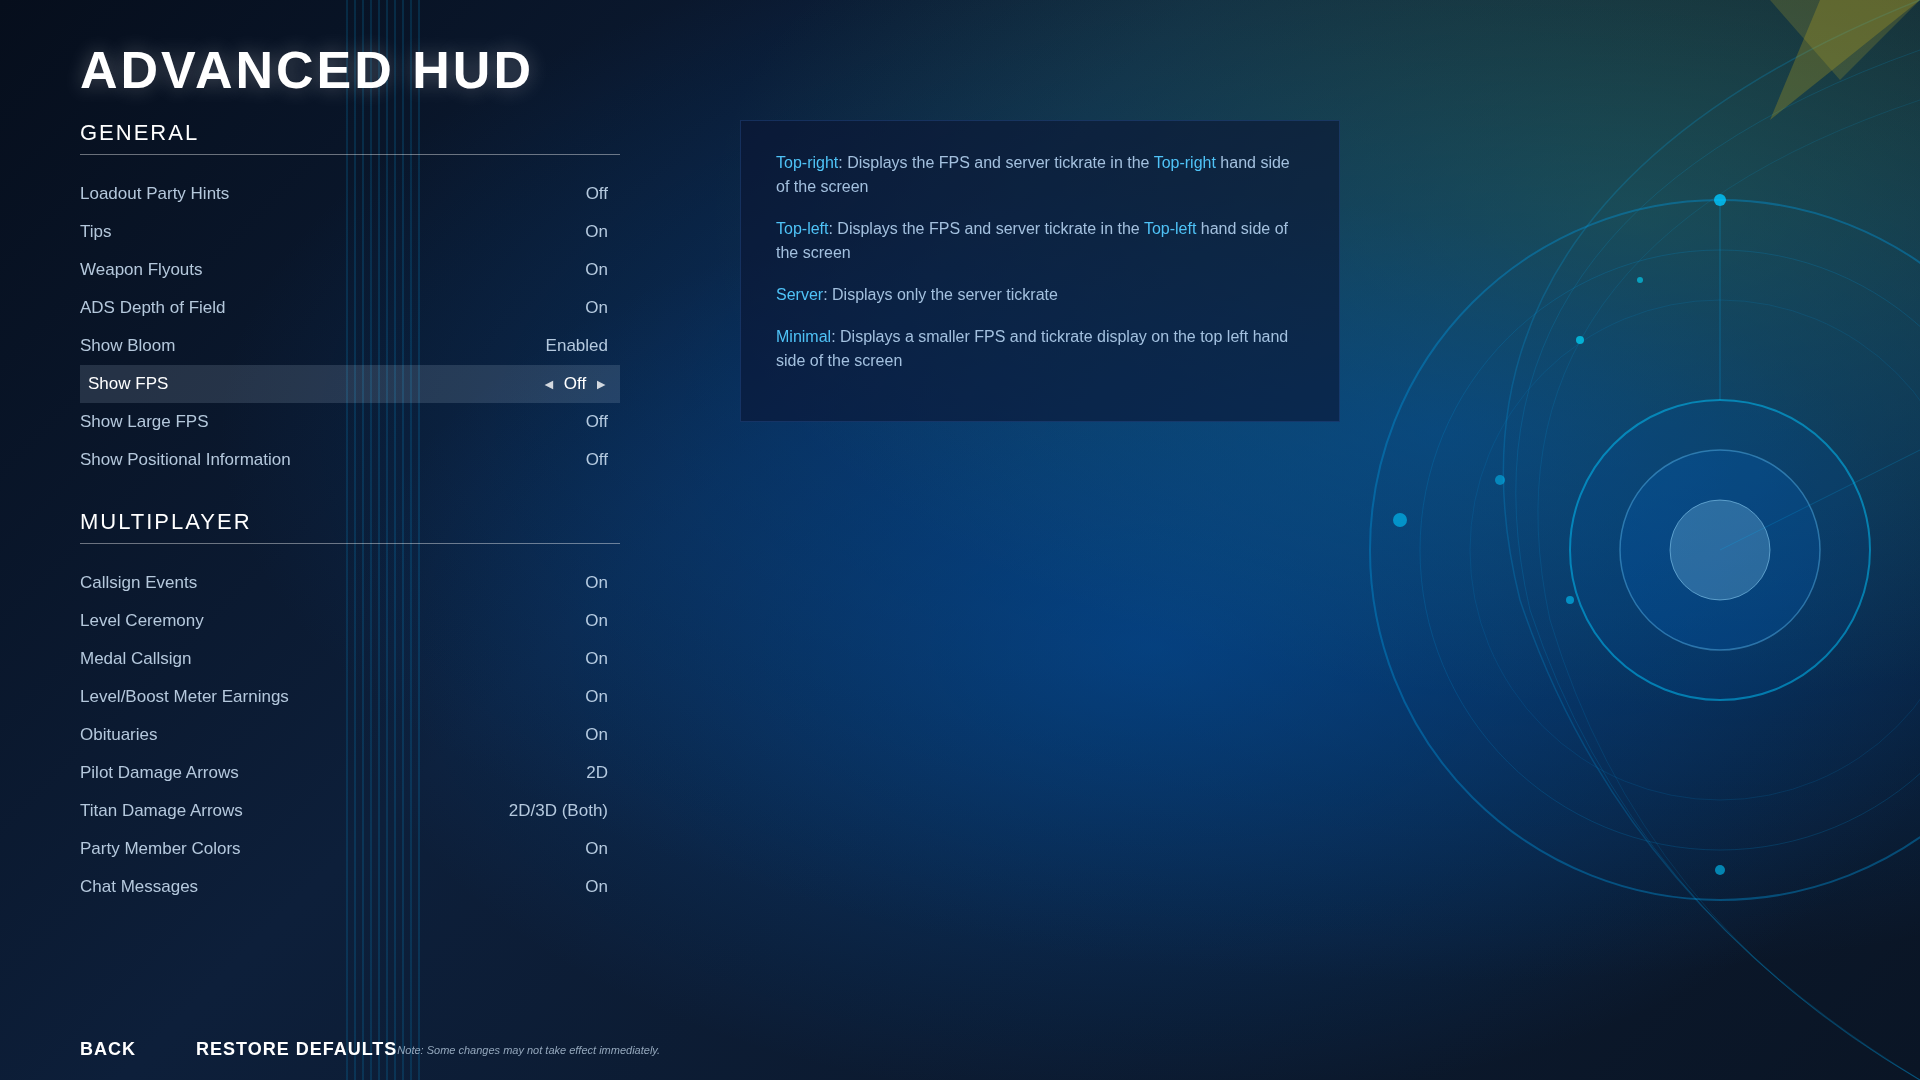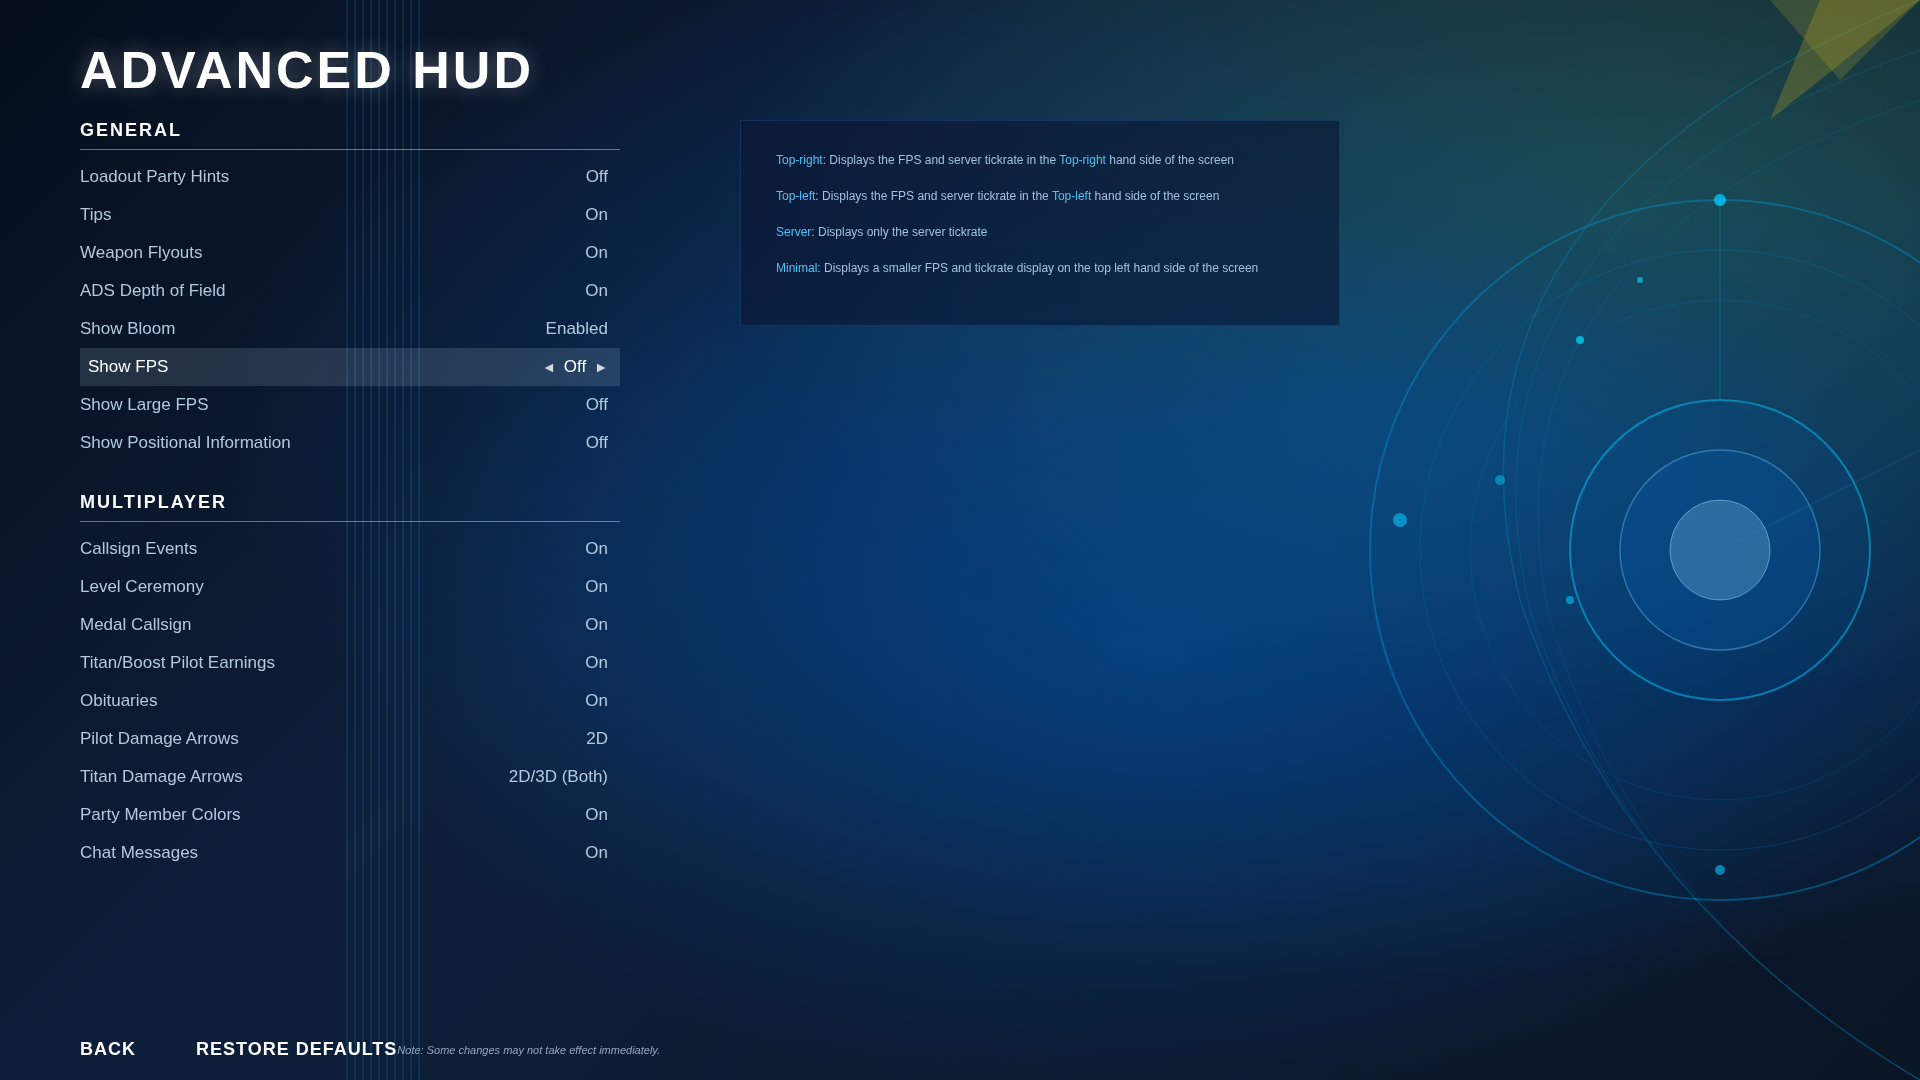--- a/index.html
+++ b/index.html
@@ -67,28 +67,28 @@
       gap: 0;
     }
 
     .left-panel {
       width: 700px;
       padding: 0 80px;
       flex-shrink: 0;
     }
 
     .section-header {
-      font-size: 18px;
-      font-weight: 700;
+      font-size: 22px;
+      font-weight: 400;
       letter-spacing: 2px;
       text-transform: uppercase;
       color: white;
       padding-bottom: 8px;
       border-bottom: 1px solid rgba(255,255,255,0.4);
-      margin-bottom: 8px;
+      margin-bottom: 20px;
     }
 
     .settings-list {
       list-style: none;
     }
 
     .setting-item {
       display: flex;
       justify-content: space-between;
       align-items: center;
@@ -142,21 +142,21 @@
 
     .info-main {
       font-size: 16px;
       color: rgba(200, 220, 240, 0.95);
       margin-bottom: 20px;
       line-height: 1.5;
     }
 
     .info-entry {
       margin-bottom: 18px;
-      font-size: 12px;
+      font-size: 16px;
       line-height: 1.5;
       color: rgba(180, 210, 240, 0.9);
     }
 
     .info-entry .label {
       color: #4fc3f7;
     }
 
     .bottom-bar {
       padding: 20px 80px;
@@ -308,21 +308,21 @@
           </li>
           <li class="setting-item">
             <span>Level Ceremony</span>
             <div class="setting-value">On</div>
           </li>
           <li class="setting-item">
             <span>Medal Callsign</span>
             <div class="setting-value">On</div>
           </li>
           <li class="setting-item">
-            <span>Titan/Boost Pilot Earnings</span>
+            <span>Level/Boost Meter Earnings</span>
             <div class="setting-value">On</div>
           </li>
           <li class="setting-item">
             <span>Obituaries</span>
             <div class="setting-value">On</div>
           </li>
           <li class="setting-item">
             <span>Pilot Damage Arrows</span>
             <div class="setting-value">2D</div>
           </li>

